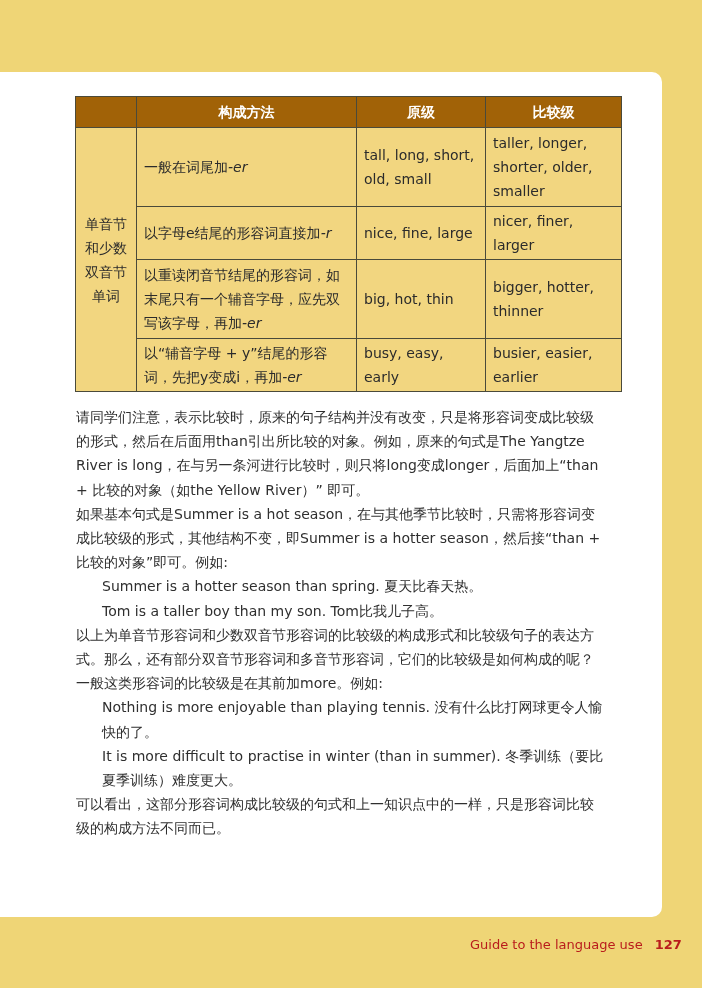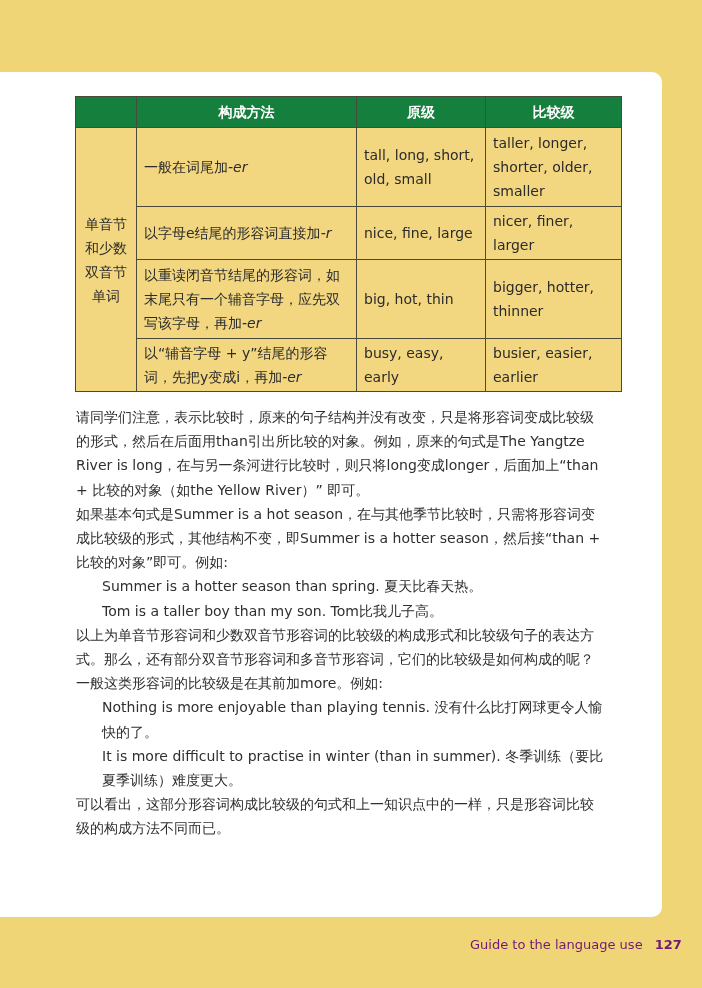--- a/index.html
+++ b/index.html
@@ -22,21 +22,21 @@
     left: 75px; top: 96px;
     width: 547px;
     border-collapse: collapse;
     font-size: 14px;
     line-height: 24px;
   }
   table.grammar th, table.grammar td {
     border: 1px solid #4a4a3a;
   }
   table.grammar th {
-    background: #15803d;
+    background: #a16207;
     color: #ffffff;
     font-weight: bold;
     height: 31px;
     font-size: 14px;
     text-align: center;
   }
   table.grammar td {
     background: #f2d680;
     padding: 2px 7px;
     vertical-align: middle;
@@ -52,21 +52,21 @@
     font-size: 14px;
     line-height: 24.2px;
     color: #2f2f2f;
   }
   .body-text p { margin: 0; }
   .body-text p.ex { padding-left: 26px; }
   .footer {
     position: absolute;
     left: 470px; top: 937px;
     font-size: 13px;
-    color: #701a75;
+    color: #b91c1c;
   }
   .footer .page { font-weight: bold; margin-left: 12px; }
 </style>
 </head>
 <body>
 
 <div class="card"></div>
 
 <table class="grammar">
   <thead>

